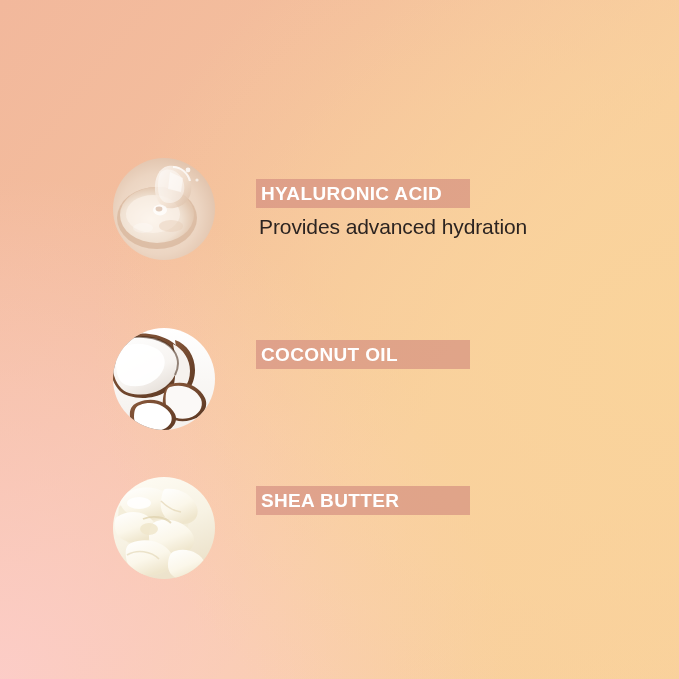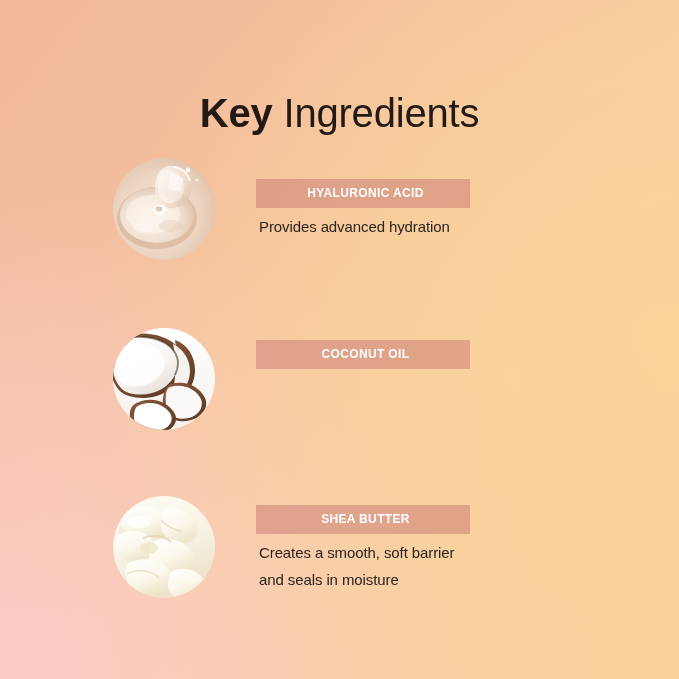--- a/index.html
+++ b/index.html
@@ -55,21 +55,21 @@
     height: 679px;
   }
   .row {
     position: absolute;
     left: 0;
     width: 679px;
     height: 120px;
   }
   .row-1 { top: 158px; }
   .row-2 { top: 328px; }
-  .row-3 { top: 496px; }
+  .row-3 { top: 477px; }
 
   
   .thumb {
     position: absolute;
     left: 113px;
     top: 0;
     width: 102px;
     height: 102px;
     border-radius: 50%;
     overflow: hidden;
@@ -82,52 +82,50 @@
     left: 256px;
     top: 0;
     width: 400px;
   }
   .badge {
     display: block;
     width: 214px;
     box-sizing: border-box;
     background: rgba(209,136,124,0.62);
     color: #ffffff;
-    font-size: 12px;
+    font-size: 19px;
     font-weight: 700;
     letter-spacing: 0.35px;
     line-height: 29px;
     height: 29px;
     padding: 0 0 0 5px;
     white-space: nowrap;
     overflow: hidden;
-    text-align: center;
   }
   .desc {
     color: #2c2421;
-    font-size: 15px;
+    font-size: 21px;
     font-weight: 400;
     line-height: 27px;
     letter-spacing: -0.1px;
     padding-left: 3px;
     margin-top: 5px;
     white-space: pre-line;
   }
 
   
   .row-1 .badge { margin-top: 21px; }
   .row-2 .badge { margin-top: 12px; }
   .row-3 .badge { margin-top: 9px; }
 </style>
 </head>
 <body>
 
 <div class="poster">
 
-  <h1 class="title"><span class="t-strong">Key</span><span class="t-light"> Ingredients</span></h1>
 
   <div class="rows">
 
     <div class="row row-1">
 
       <div class="thumb">
         <svg viewBox="0 0 102 102" xmlns="http://www.w3.org/2000/svg" aria-hidden="true">
           <defs>
             <radialGradient id="ha-bg" cx="45%" cy="55%" r="72%">
               <stop offset="0%" stop-color="#f6e6d6"></stop>
@@ -233,19 +231,17 @@
           <path d="M30 42 C40 38 52 40 58 46" stroke="#e0d3b0" stroke-width="1.8" fill="none" opacity="0.8"></path>
           <path d="M48 24 C54 30 60 34 68 35" stroke="#e6dabb" stroke-width="1.6" fill="none" opacity="0.8"></path>
           <path d="M14 78 C24 72 38 74 46 82" stroke="#e4d8b9" stroke-width="1.6" fill="none" opacity="0.7"></path>
           <ellipse cx="36" cy="52" rx="9" ry="6" fill="#f0e6cb" opacity="0.85"></ellipse>
           <ellipse cx="26" cy="26" rx="12" ry="6" fill="#ffffff" opacity="0.85"></ellipse>
         </svg>
       </div>
 
       <div class="textcol">
         <span class="badge">SHEA BUTTER</span>
-        <p class="desc">Creates a smooth, soft barrier
-and seals in moisture</p>
       </div>
     </div>
 
   </div>
 </div>
 
 </body></html>

